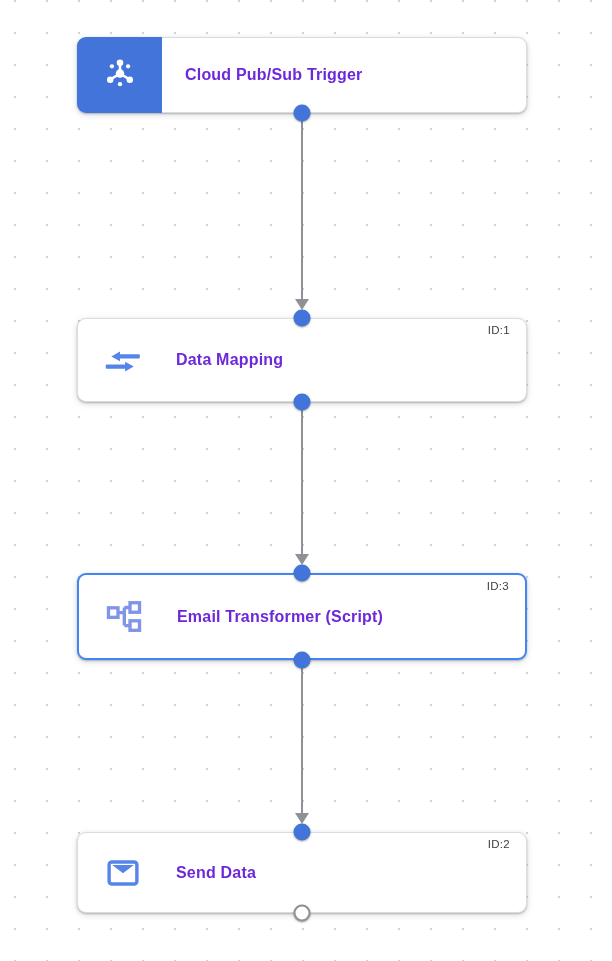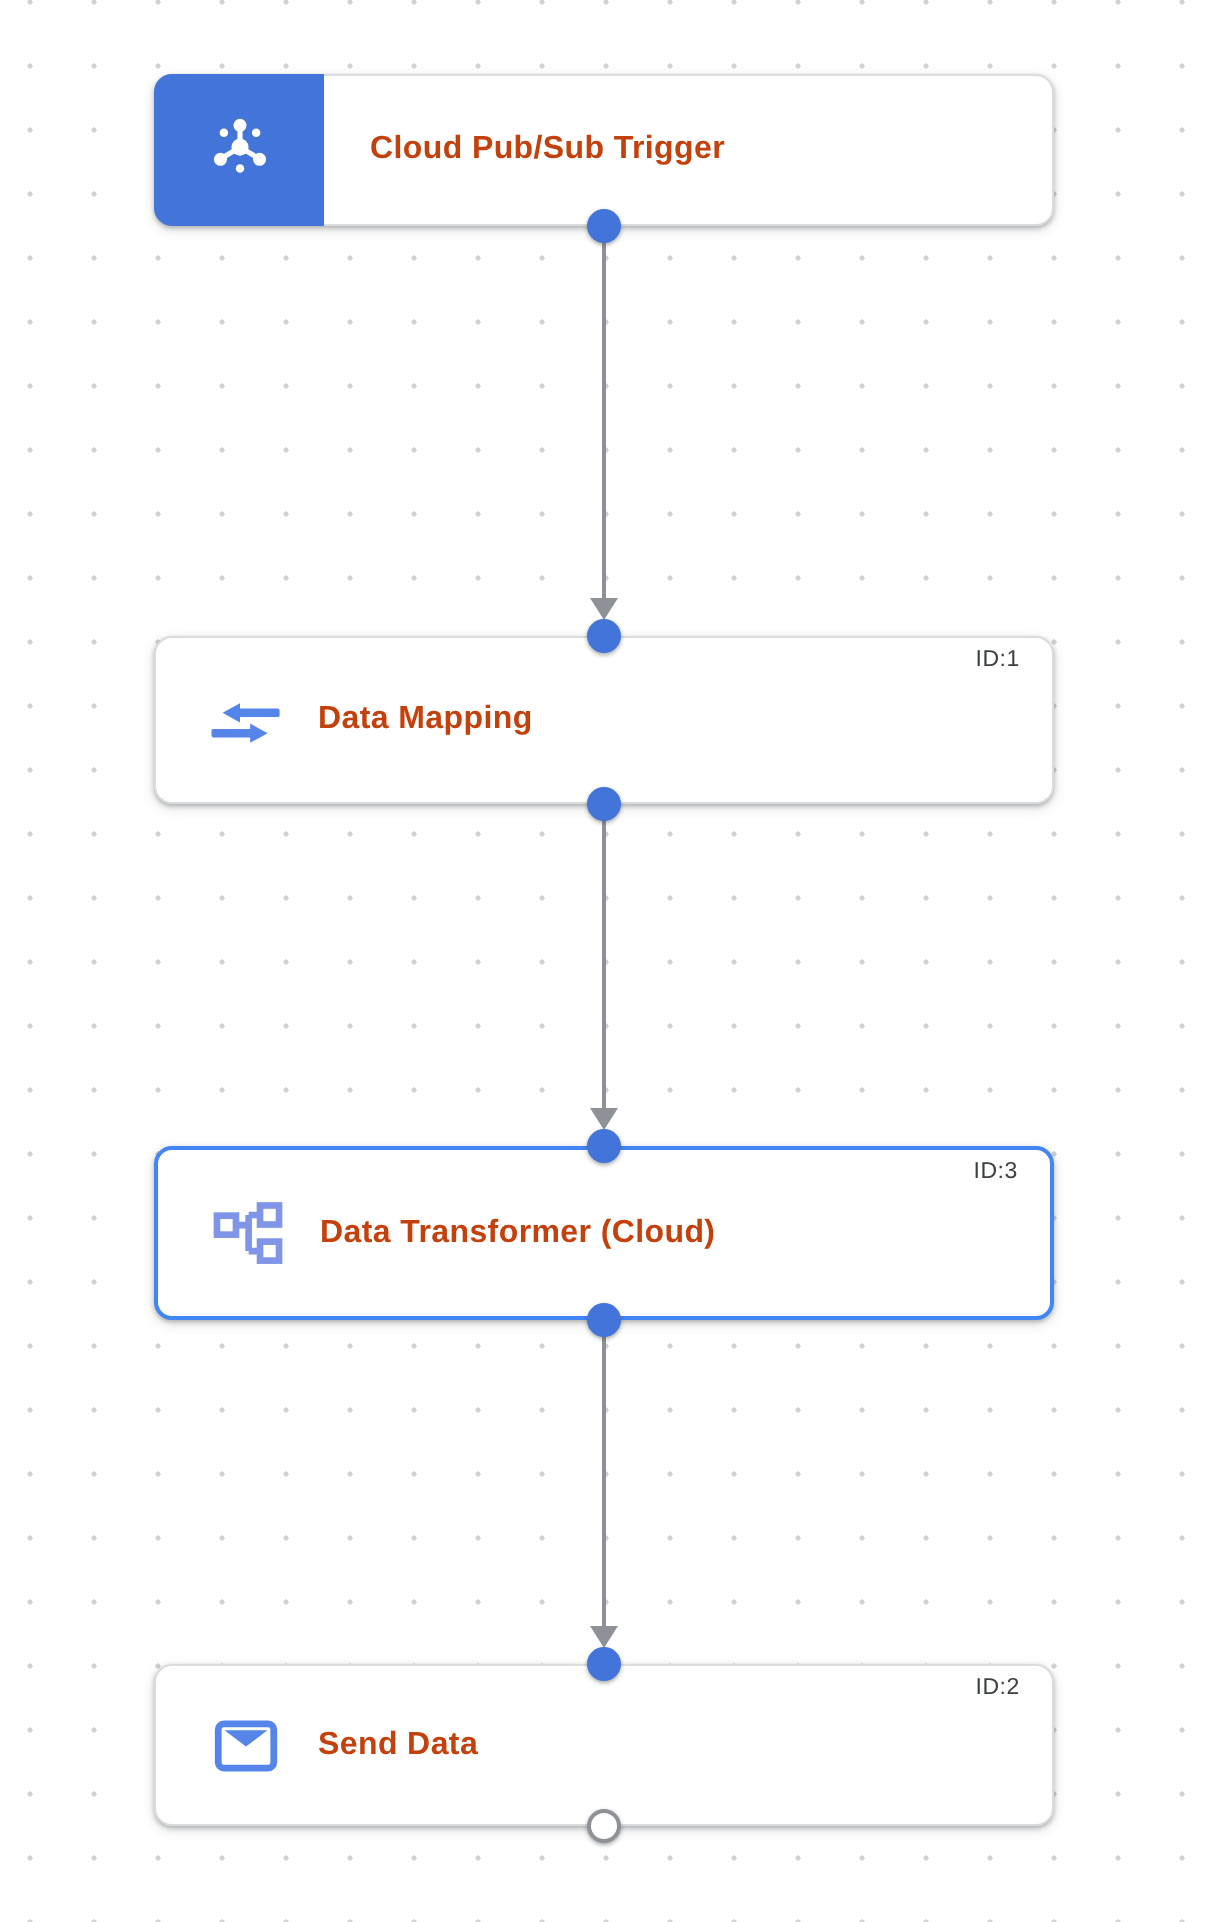--- a/index.html
+++ b/index.html
@@ -27,41 +27,41 @@
   }
   
   .node{
     position:absolute;left:77px;width:450px;box-sizing:border-box;
     background:#fff;border:1px solid #dadce0;border-radius:9px;
     box-shadow:0 1px 2px rgba(60,64,67,.32), 0 2px 6px rgba(60,64,67,.18);
     display:flex;align-items:center;z-index:2;
   }
   .node.selected{border:2px solid #4285f4;}
   .node-title{
-    font-size:16px;font-weight:bold;color:#c2410c;letter-spacing:.2px;
+    font-size:16px;font-weight:bold;color:#6d28d9;letter-spacing:.2px;
     white-space:nowrap;
   }
   .node-id{
     position:absolute;top:5px;right:16px;
     font-size:11.5px;color:#3c4043;letter-spacing:.3px;padding-left:17px;
   }
   
   .trigger-icon-box{
     align-self:stretch;width:85px;flex:0 0 85px;
     margin:-1px 0 -1px -1px;
     background:#4274d9;border-radius:9px 0 0 9px;
     display:flex;align-items:center;justify-content:center;
   }
   .trigger-title{margin-left:23px;}
   
   .task-icon{
     width:40px;height:40px;flex:0 0 40px;margin-left:25px;
     display:flex;align-items:center;justify-content:center;
   }
-  .task-title{margin-left:16px;}
+  .task-title{margin-left:33px;}
   
   .port{
     position:absolute;left:302px;transform:translate(-50%,-50%);
     width:17px;height:17px;border-radius:50%;
     background:#4274d9;z-index:3;
     box-shadow:0 1px 2px rgba(60,64,67,.45);
   }
   .port.open{
     width:13px;height:13px;background:#ffffff;border:2.5px solid #8e9297;
   }
@@ -125,21 +125,21 @@
     <span class="task-icon">
       <svg width="38" height="36" viewBox="0 0 24 22">
         <g fill="none" stroke="#8094e8" stroke-width="2.1">
           <rect x="2.2" y="5.2" width="6" height="6"></rect>
           <rect x="15.8" y="2" width="6" height="6"></rect>
           <rect x="15.8" y="13.4" width="6" height="6"></rect>
           <path d="M8.2 8.2 H12.2 M12.2 5 V16.4 M12.2 5 H15.8 M12.2 16.4 H15.8"></path>
         </g>
       </svg>
     </span>
-    <span class="node-title task-title">Data Transformer (Cloud)</span>
+    <span class="node-title task-title">Email Transformer (Script)</span>
     <span class="node-id">ID:3</span>
   </div>
 
   <div class="node" style="top:832px;height:81px;">
     <span class="task-icon">
       <svg width="34" height="30" viewBox="0 0 24 20">
         <rect x="2.2" y="2.2" width="19.6" height="15.6" rx="2" fill="none" stroke="#5585e8" stroke-width="2.4"></rect>
         <path d="M4.4 4.4 L12 10.2 L19.6 4.4 Z" fill="#5585e8"></path>
       </svg>
     </span>

